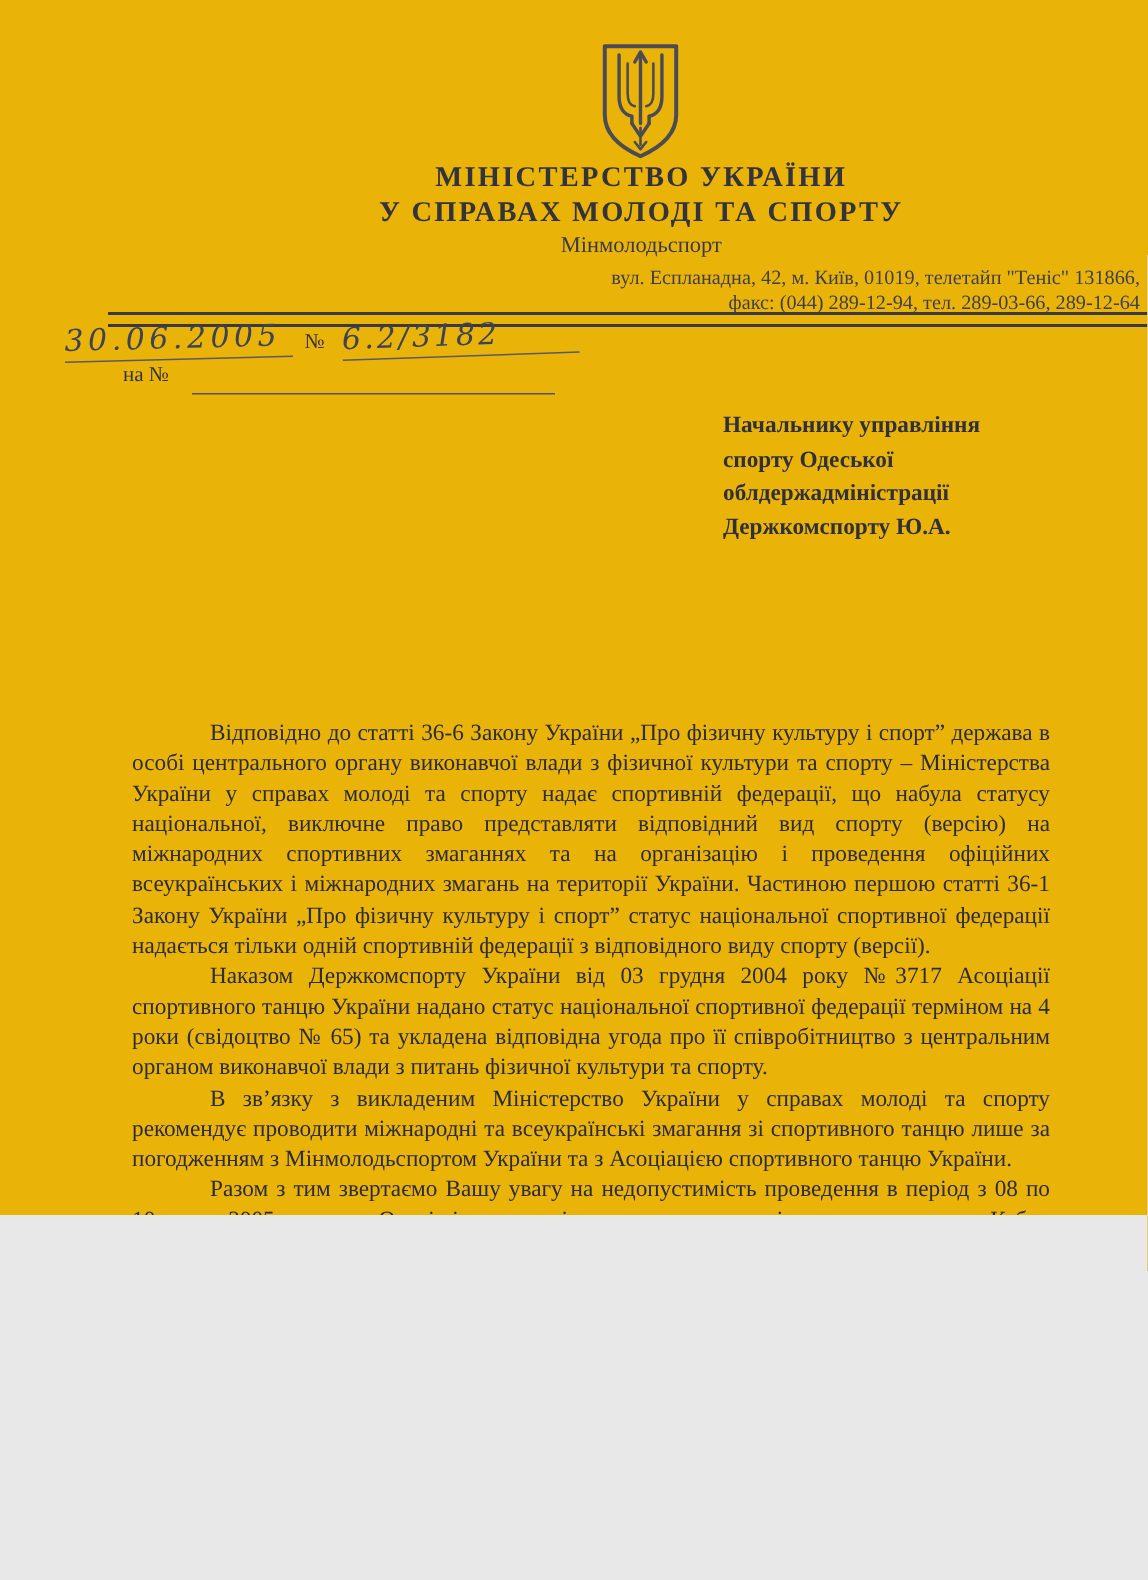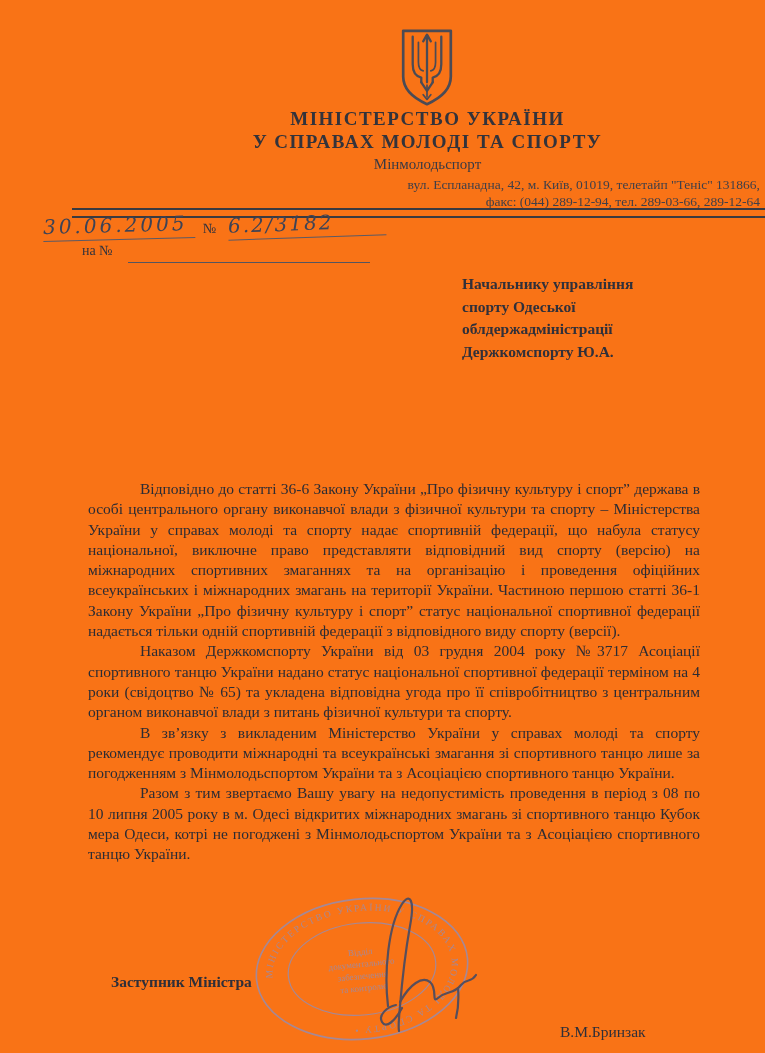--- a/index.html
+++ b/index.html
@@ -1,20 +1,20 @@
 <!DOCTYPE html>
 <html lang="uk"><head>
 <meta charset="utf-8">
 <style>
   html,body{margin:0;padding:0;background:#e8e8e8;}
   .page{
     position:relative;
-    width:765px;height:1053px;
+    width:765px;height:810px;
     margin:0 auto;
-    background:#f97316;
+    background:#eab308;
     font-family:"Liberation Serif","DejaVu Serif",serif;
     color:#2b2b31;
     overflow:hidden;
   }
   
   .emblem{position:absolute;left:396px;top:28px;width:62px;height:80px;}
   .head-center{position:absolute;left:95px;top:108px;width:665px;text-align:center;}
   .ministry-1{font-size:19px;font-weight:bold;letter-spacing:1.5px;color:#33333b;}
   .ministry-2{font-size:19px;font-weight:bold;letter-spacing:1.5px;color:#33333b;margin-top:1px;}
   .ministry-short{font-size:15px;font-weight:normal;color:#3a3a44;margin-top:3px;}
@@ -28,21 +28,21 @@
   .ref-date{position:absolute;left:43px;top:213px;width:152px;font-size:20px;
      letter-spacing:3px;transform:rotate(-1.5deg);border-bottom:1px solid #5a5a66;
      padding-bottom:2px;}
   .ref-no-sign{position:absolute;left:203px;top:221px;font-size:14px;color:#33333d;}
   .ref-number{position:absolute;left:228px;top:211px;width:158px;font-size:20px;
      letter-spacing:2px;transform:rotate(-2deg);border-bottom:1px solid #5a5a66;
      padding-bottom:2px;}
   .reply-label{position:absolute;left:82px;top:243px;font-size:14px;color:#33333d;}
   .reply-line{position:absolute;left:128px;top:262px;width:242px;border-bottom:1.5px solid #55555f;}
   
-  .addressee{position:absolute;left:462px;top:273px;width:250px;
+  .addressee{position:absolute;left:482px;top:273px;width:250px;
      font-size:15.5px;font-weight:bold;line-height:22.5px;color:#30303a;}
   
   .salutation{position:absolute;left:283px;top:407px;font-size:15.5px;font-weight:bold;color:#30303a;}
   
   .body-text{position:absolute;left:88px;top:479px;width:612px;
      font-size:15.5px;line-height:20.3px;text-align:justify;color:#2c2c34;}
   .body-text p{margin:0;text-indent:52px;}
   
   .stamp{position:absolute;left:251px;top:893px;width:222px;height:152px;opacity:.75;}
   .signature-scrawl{position:absolute;left:358px;top:888px;width:130px;height:150px;}

